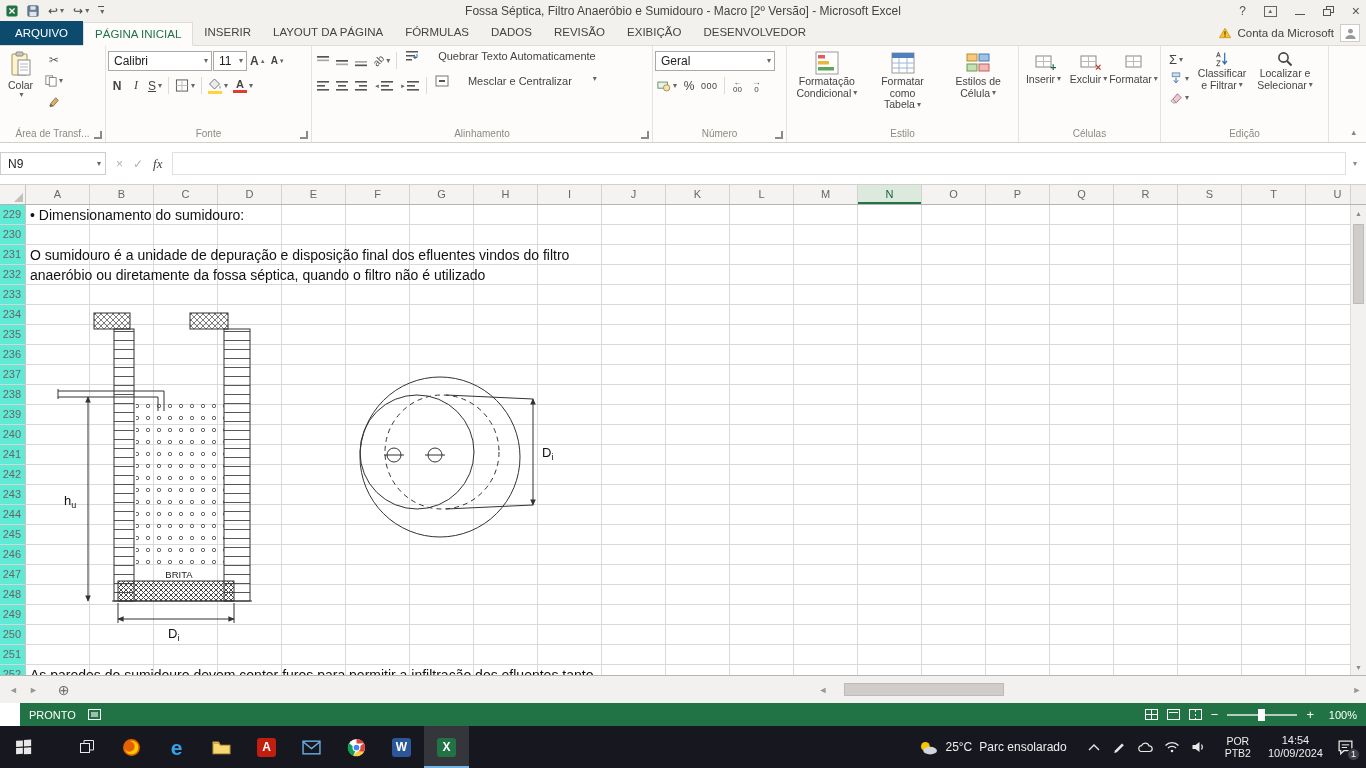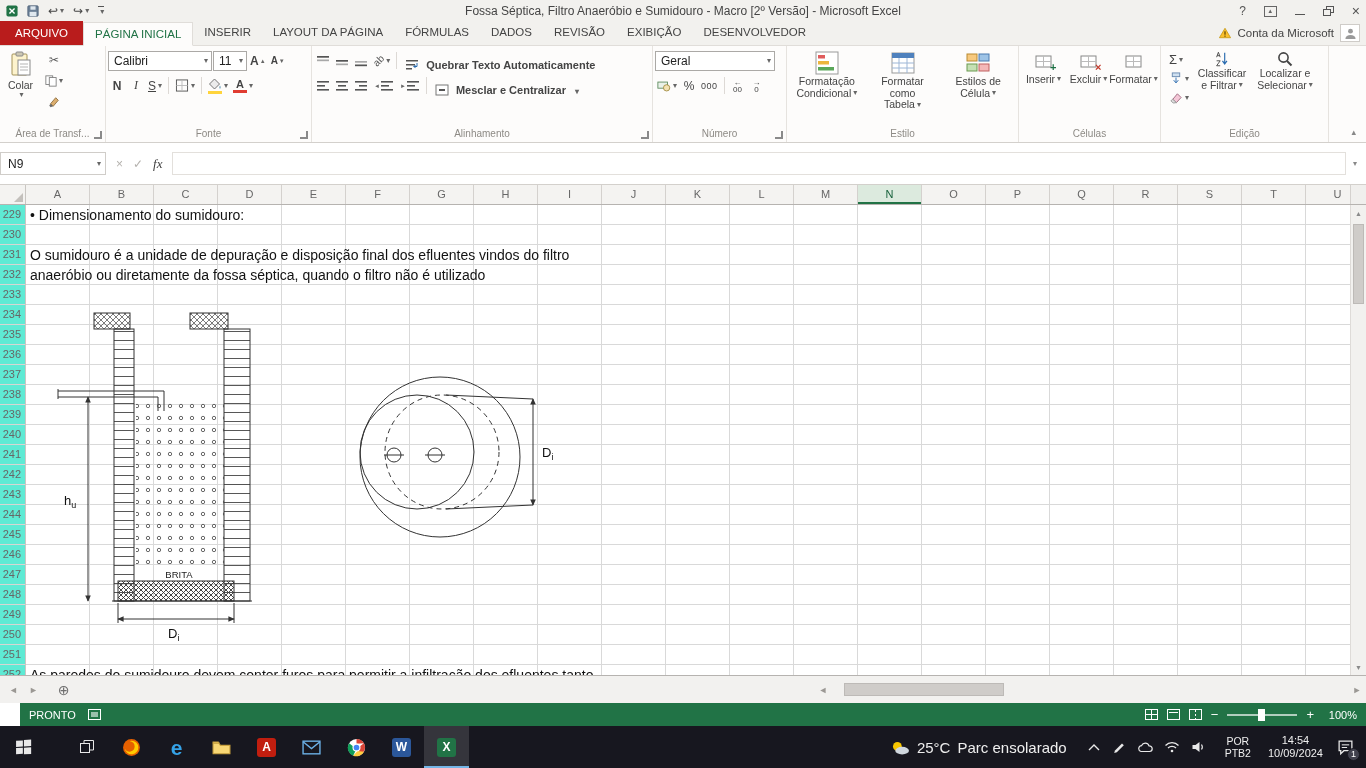--- a/index.html
+++ b/index.html
@@ -20,21 +20,21 @@
   .w-min { width:10px; height:1px; background:#555; margin-top:7px; }
   .w-restore { position:relative; width:11px; height:11px; }
   .w-restore i { position:absolute; border:1px solid #555; width:8px; height:7px; display:block; }
   .w-restore i:first-child { left:3px; top:0; }
   .w-restore i:last-child { left:0; top:3px; background:#f2f1ee; }
   .w-close { font-size:14px; color:#555; line-height:1; }
   .ribopt { width:13px; height:11px; border:1px solid #666; font-size:7px; color:#666; display:flex; align-items:center; justify-content:center; }
 
   
   .tabrow { height:24px; background:#f2f1ee; display:flex; align-items:flex-end; border-bottom:1px solid #e0ddd9; position:relative; }
-  .file-tab { background:#b91c1c; color:#fff; height:24px; line-height:24px; padding:0 15px; font-size:11.5px; }
+  .file-tab { background:#0c4a6e; color:#fff; height:24px; line-height:24px; padding:0 15px; font-size:11.5px; }
   .rtab { height:24px; line-height:23px; padding:0 11px; font-size:11.5px; color:#444; }
   .rtab.active { background:#fdfcfb; color:#217346; border:1px solid #e0ddd9; border-bottom:1px solid #fdfcfb; margin-bottom:-1px; }
   .account { margin-left:auto; display:flex; align-items:center; gap:6px; padding-right:6px; font-size:11.5px; color:#444; height:24px; }
   .avatar { width:20px; height:18px; border:1px solid #cfccc8; background:#fff; display:flex; align-items:center; justify-content:center; }
 
   
   .ribbon { height:97px; background:#fdfcfb; border-bottom:1px solid #d3d0cc; display:flex; position:relative; }
   .rg { position:relative; border-right:1px solid #e6e3df; display:flex; flex-direction:column; padding:2px 2px 0; }
   .rg-body { flex:1; display:flex; align-items:stretch; }
   .rg-label { height:15px; line-height:14px; text-align:center; font-size:10px; color:#8d8a85; }
@@ -55,21 +55,21 @@
   .combo .cv { margin-left:auto; }
   .w104{width:104px}.w34{width:34px}.w120{width:120px}
   .bold{font-weight:bold}.italic{font-style:italic;font-family:"Liberation Serif",serif}.und .u{text-decoration:underline}
   .bigA { font-size:12px; font-weight:bold; color:#444; }
   .mini { font-size:6px; color:#666; margin-left:1px; }
   .stack { display:flex; flex-direction:column; align-items:center; }
   .cbar { width:14px; height:3px; margin-top:1px; }
   .cbar.yellow{background:#ffd43b}.cbar.red{background:#e03c31}
   .Atxt { font-size:11px; font-weight:bold; color:#444; line-height:10px; }
   .glyph { font-size:12px; color:#555; }
-  .txtbtn { display:flex; align-items:flex-end; gap:7px; font-size:11px; color:#444; padding:0 4px; height:21px; white-space:nowrap;font-weight:bold; }
+  .txtbtn { display:flex; align-items:flex-start; gap:19px; font-size:11px; color:#444; padding:0 4px; height:21px; white-space:nowrap; }
   .num000 { font-size:9px; letter-spacing:0.5px; color:#444; }
   .dec { display:flex; flex-direction:column; align-items:center; line-height:7px; font-size:8px; color:#444; }
   .sigma { font-size:13px; color:#444; }
   .rib-collapse { position:absolute; right:10px; bottom:5px; font-size:9px; color:#888; }
   .ic12{width:12px;height:12px}.ic13{width:14px;height:13px}.ic14{width:14px;height:12px}.ic16{width:18px;height:18px}.ic24{width:26px;height:26px}.icP{width:24px;height:26px}
 
   
   .formularow { height:42px; background:#fff; border-bottom:1px solid #d3d0cc; display:flex; align-items:center; padding:0 2px 0 0; }
   .namebox { width:106px; height:23px; border:1px solid #d0cdc9; display:flex; align-items:center; padding:0 4px 0 7px; font-size:12px; color:#222; margin-left:0; }
   .namebox .cv { margin-left:auto; }
@@ -137,21 +137,21 @@
   .flowers { width:46px; height:29px; flex:0 0 46px;
     background: radial-gradient(circle at 18% 62%, #8e44ad 0 4px, transparent 5px),
       radial-gradient(circle at 42% 38%, #f1c40f 0 4px, transparent 5px),
       radial-gradient(circle at 66% 66%, #9b59b6 0 5px, transparent 6px),
       radial-gradient(circle at 86% 34%, #e67e22 0 4px, transparent 5px),
       linear-gradient(#7da24a,#46632c); }
   .tb-icons { display:flex; height:100%; margin-left:18px; }
   .tbi { width:45px; height:100%; display:flex; align-items:center; justify-content:center; }
   .tbi.active { background:rgba(255,255,255,.13); box-shadow:inset 0 -2px 0 #75b6e7; }
   .tray { margin-left:auto; display:flex; align-items:center; height:100%; }
-  .weather { display:flex; align-items:center; gap:7px; padding:0 11px; font-size:15px; white-space:nowrap; }
+  .weather { display:flex; align-items:center; gap:7px; padding:0 11px; font-size:12px; white-space:nowrap; }
   .trayicons { display:flex; align-items:center; gap:11px; padding:0 9px; }
   .lang { text-align:center; font-size:10.5px; line-height:12px; padding:0 9px; }
   .clock { text-align:center; font-size:11px; line-height:13px; padding:0 8px; }
   .notif { position:relative; padding:0 12px 0 6px; height:100%; display:flex; align-items:center; }
   .badge { position:absolute; right:6px; bottom:7px; min-width:13px; height:13px; border-radius:7px; background:#41414d; border:1px solid #17171f; color:#fff; font-size:9px; line-height:11px; text-align:center; padding:0 2px; }
   .ovl { position:absolute; right:-4px; bottom:-3px; font-size:11px; font-weight:bold; line-height:1; }
   .ovl.plus{color:#1d7044}.ovl.del{color:#c0392b}
   .icwrap{position:relative}
 </style>
 </head>

